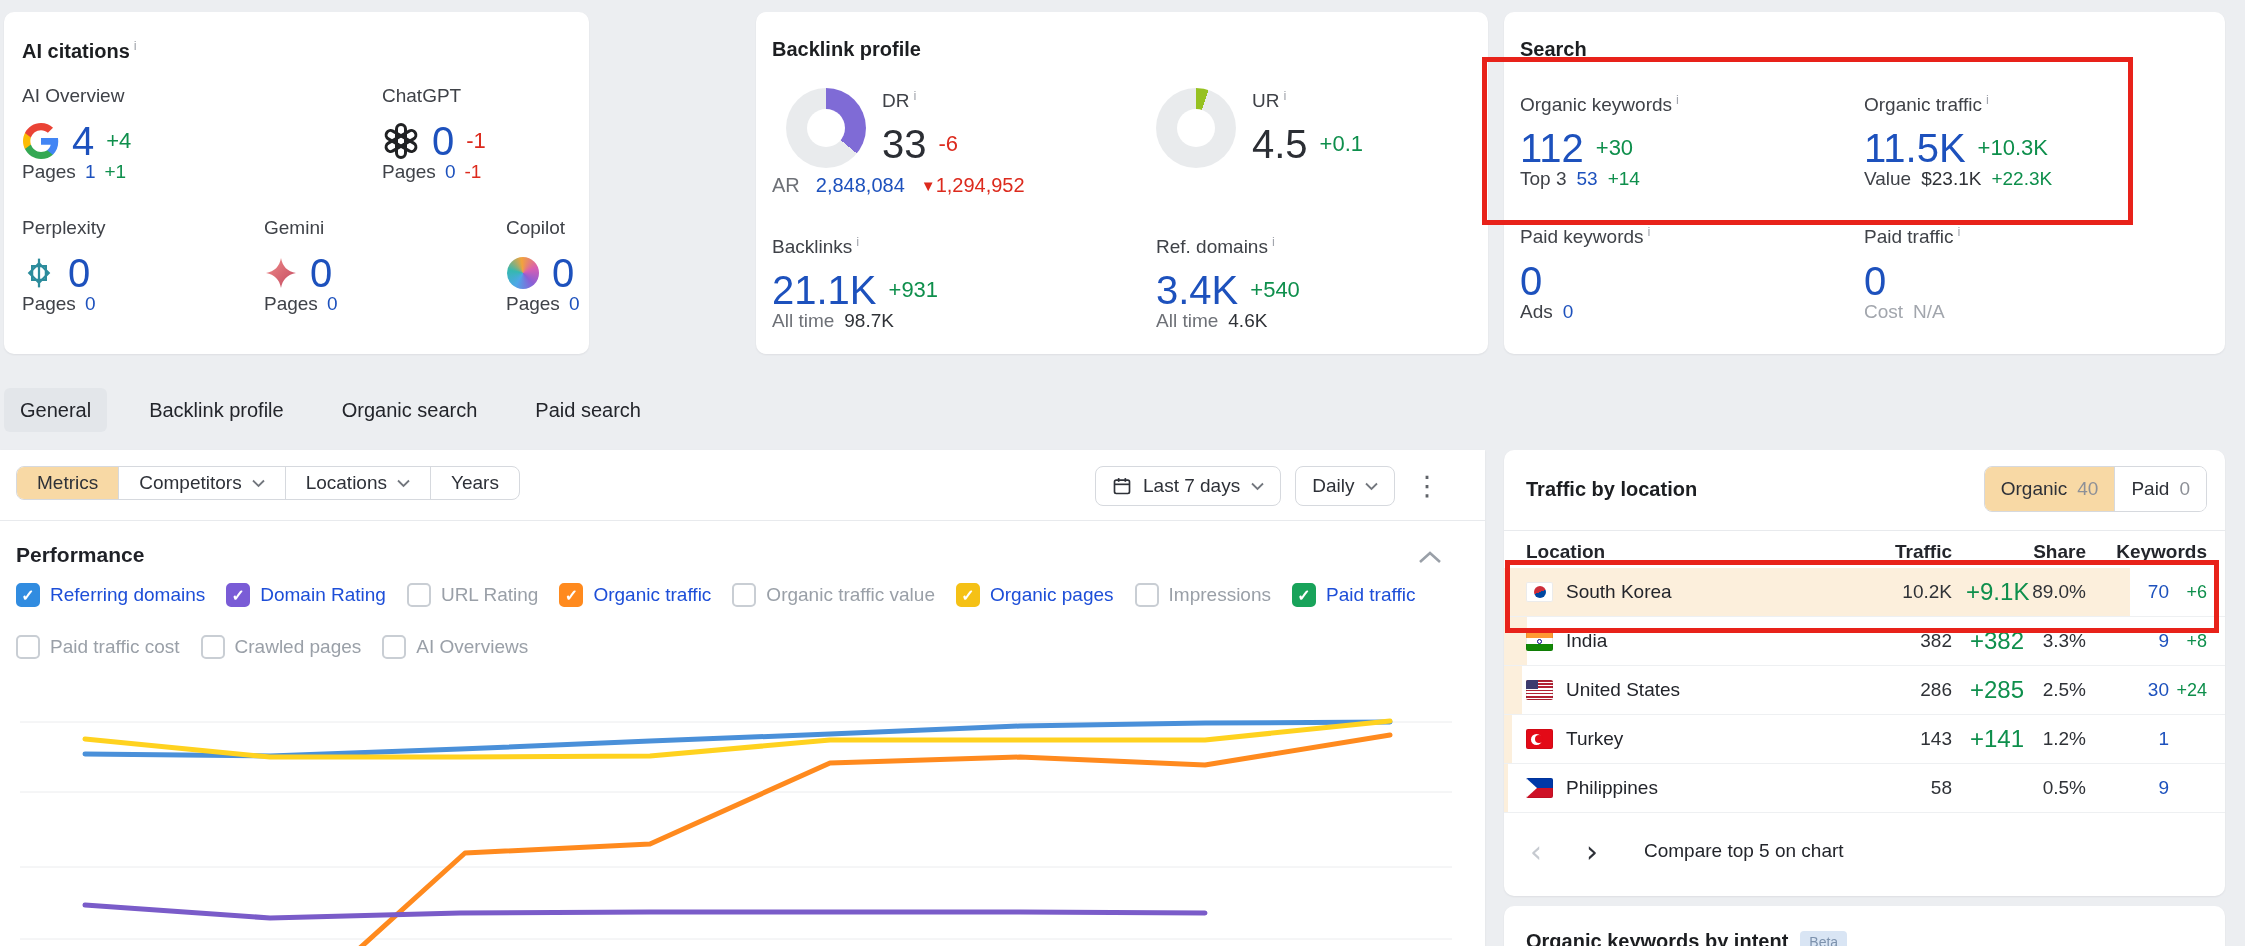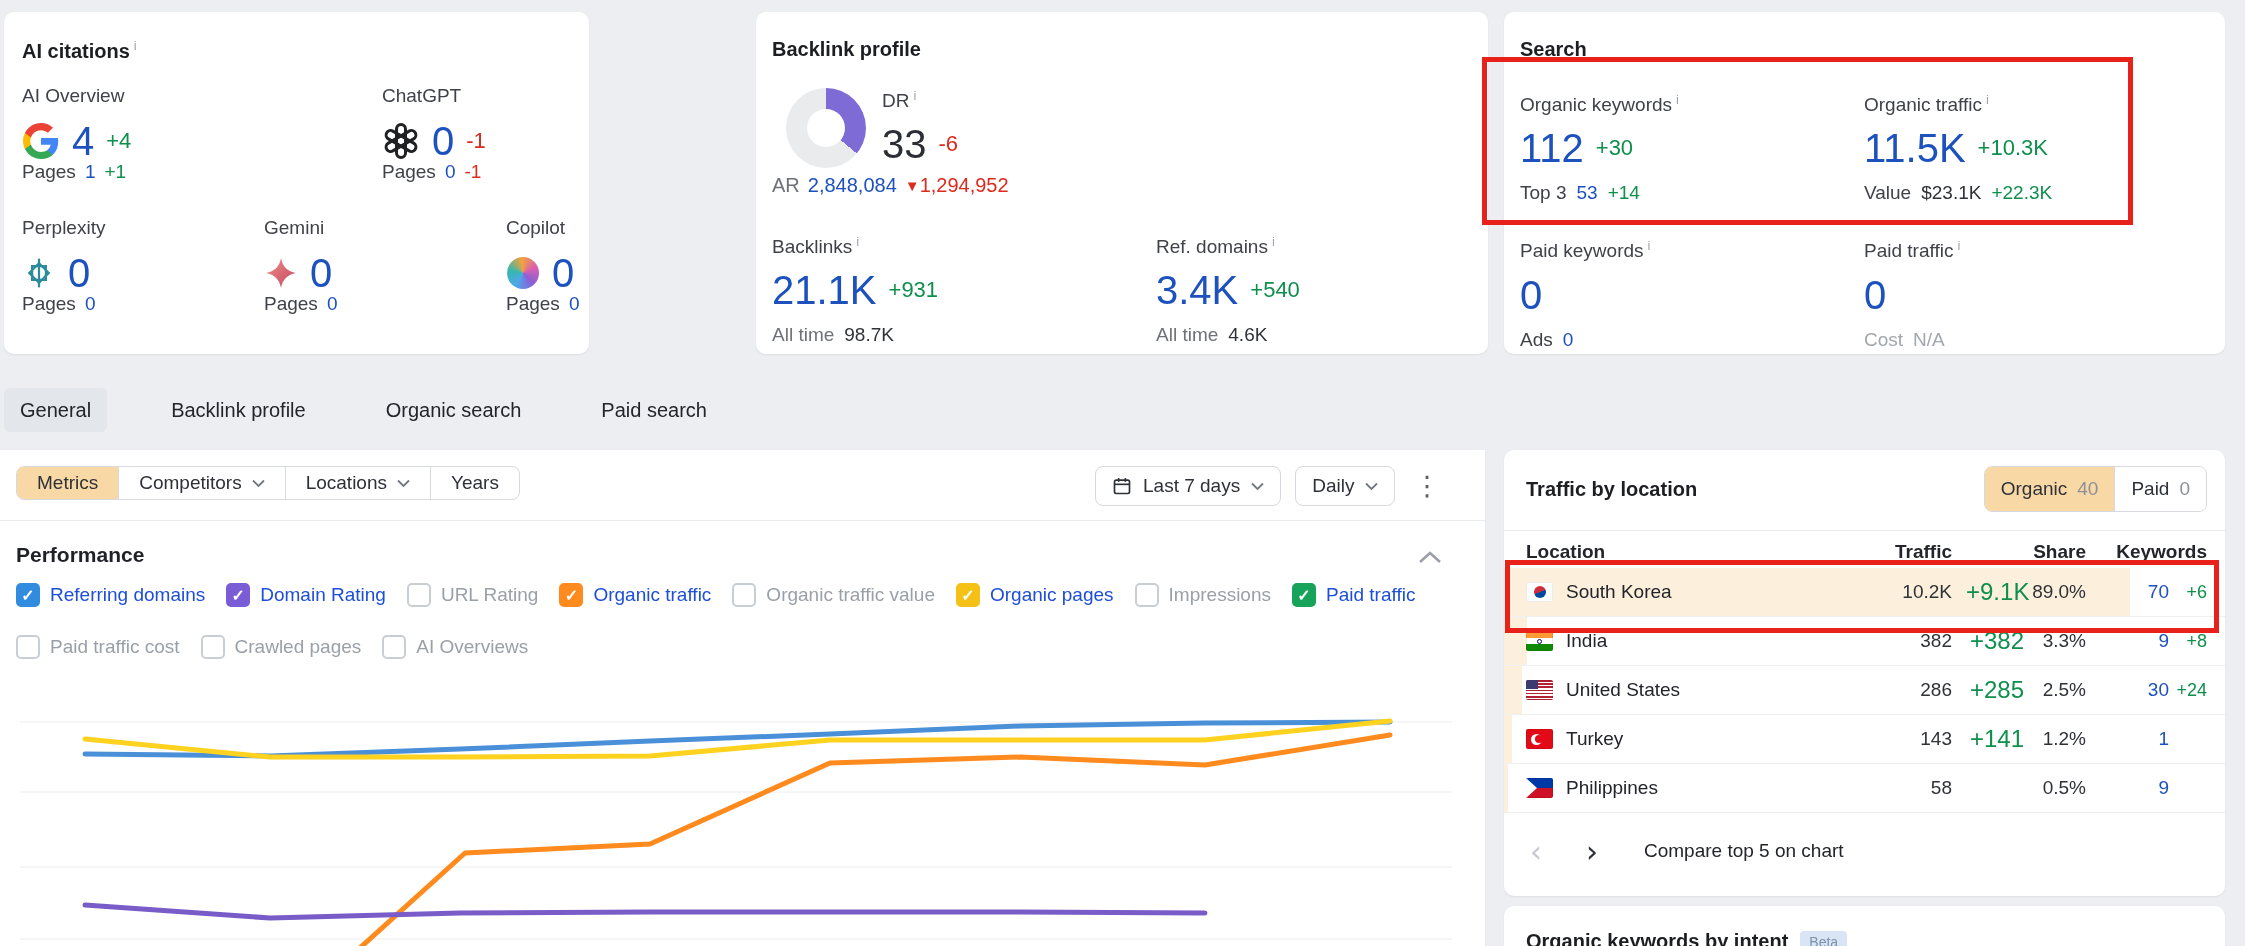--- a/index.html
+++ b/index.html
@@ -13,45 +13,45 @@
   #card-bp{left:756px;top:12px;width:732px;height:342px;padding:26px 20px 0 16px}
   #card-search{left:1504px;top:12px;width:721px;height:342px;padding:26px 20px 0 16px}
   .card-title{font-size:20px;font-weight:bold;color:#1c1e21}
   sup.info{font-size:13px;color:#a2a6ad;margin-left:4px;font-weight:normal}
   .metric-label{font-size:19px;color:#3f4248}
   .value-row{display:flex;align-items:center;gap:12px;margin-top:12px}
   .big-val{font-size:40px;color:#1d51bd;line-height:1}
   .big-val.dark{color:#2b2e34}
   .delta{font-size:22px}
   .up{color:#0e8f4c}.down{color:#dc2a1d}
-  .sub-row{font-size:19px;margin-top:14px;display:flex;gap:10px;align-items:baseline}
+  .sub-row{font-size:19px;display:flex;gap:10px;align-items:baseline}
   .c-label{color:#3f4248}.c-blue{color:#1d51bd}.c-green{color:#0e8f4c}.c-red{color:#dc2a1d}
   .c-dark{color:#2f3237}.c-muted{color:#a2a6ad}.c-gray{color:#6e7177}
 
   
   .ai-row{display:grid;margin-top:22px}
   .ai-row.r1{grid-template-columns:360px 1fr}
   .ai-row.r2{grid-template-columns:242px 242px 1fr;margin-top:34px}
   .ai-item .value-row{margin-top:14px}
   .ai-icon{width:38px;height:38px;display:inline-flex;align-items:center;justify-content:center}
   .ai-icon.small{width:34px;height:34px}
   .copilot-disc{width:32px;height:32px;border-radius:50%;
     background:conic-gradient(from 210deg,#4da7e8,#35b8b0,#f2a33c,#d95fb1,#8a5fd6,#4da7e8)}
   .pages-row{font-size:19px;display:flex;gap:9px}
 
   
   .bp-block{position:absolute}
   .donut{width:80px;height:80px;border-radius:50%;position:relative;flex:none}
   .donut::after{content:"";position:absolute;inset:21px;background:#fff;border-radius:50%}
   .donut-wrap{display:flex;gap:16px;align-items:flex-start}
-  .ar-line{display:flex;gap:8px;font-size:20px;align-items:baseline}
+  .ar-line{display:flex;gap:16px;font-size:20px;align-items:baseline}
   .tri{font-size:15px;position:relative;top:-1px}
 
   
-  #tabs{position:absolute;left:4px;top:388px;display:flex;gap:48px;align-items:center;height:44px}
+  #tabs{position:absolute;left:4px;top:388px;display:flex;gap:26px;align-items:center;height:44px}
   .tab{font-size:20px;color:#23252b;padding:0 16px;height:44px;line-height:44px;border-radius:6px;cursor:pointer}
   .tab.active{background:#e3e6ea}
 
   
   #left-panel{position:absolute;left:0;top:450px;width:1485px;height:496px;background:#fff;box-shadow:0 1px 2px rgba(25,30,36,.07)}
   #seg-group{position:absolute;left:16px;top:16px;display:flex;border:1px solid #d6d9de;border-radius:8px;overflow:hidden;background:#fff}
   .seg{height:32px;line-height:40px;padding:0 20px;font-size:19px;color:#2e3138;display:flex;align-items:center;gap:10px;border-left:1px solid #d6d9de;cursor:pointer}
   .seg:first-child{border-left:none}
   .seg.active{background:#f8d9a5}
   #date-controls{position:absolute;left:1095px;top:16px;display:flex;gap:14px;align-items:center}
@@ -236,20 +236,30 @@
         </div>
     </div>
   </div>
 
   <div class="bp-block ar-line" style="left:16px;top:162px">
     <span class="c-gray">AR</span>
     <span class="c-blue">2,848,084</span>
     <span class="c-red"><span class="tri">▼</span><span>1,294,952</span></span>
   </div>
 
+  <div class="bp-block donut-wrap" style="left:400px;top:76px">
+    <div class="donut" id="ur-donut" style="background: conic-gradient(rgb(150, 193, 33) 0deg, rgb(150, 193, 33) 5%, rgb(233, 235, 237) 5%, rgb(233, 235, 237) 100%);"></div>
+    <div>
+      <div class="metric-label"><span>UR</span><sup class="info">i</sup></div>
+      <div class="value-row">
+          <span class="big-val dark">4.5</span>
+          <span class="delta up">+0.1</span>
+        </div>
+    </div>
+  </div>
 
   <div class="bp-block" style="left:16px;top:222px">
     <div class="metric-label"><span>Backlinks</span><sup class="info">i</sup></div>
     <div class="value-row">
         <span class="big-val">21.1K</span>
         <span class="delta up">+931</span>
       </div>
     <div class="sub-row">
         <span class="c-gray">All time</span>
         <span class="c-dark">98.7K</span>

